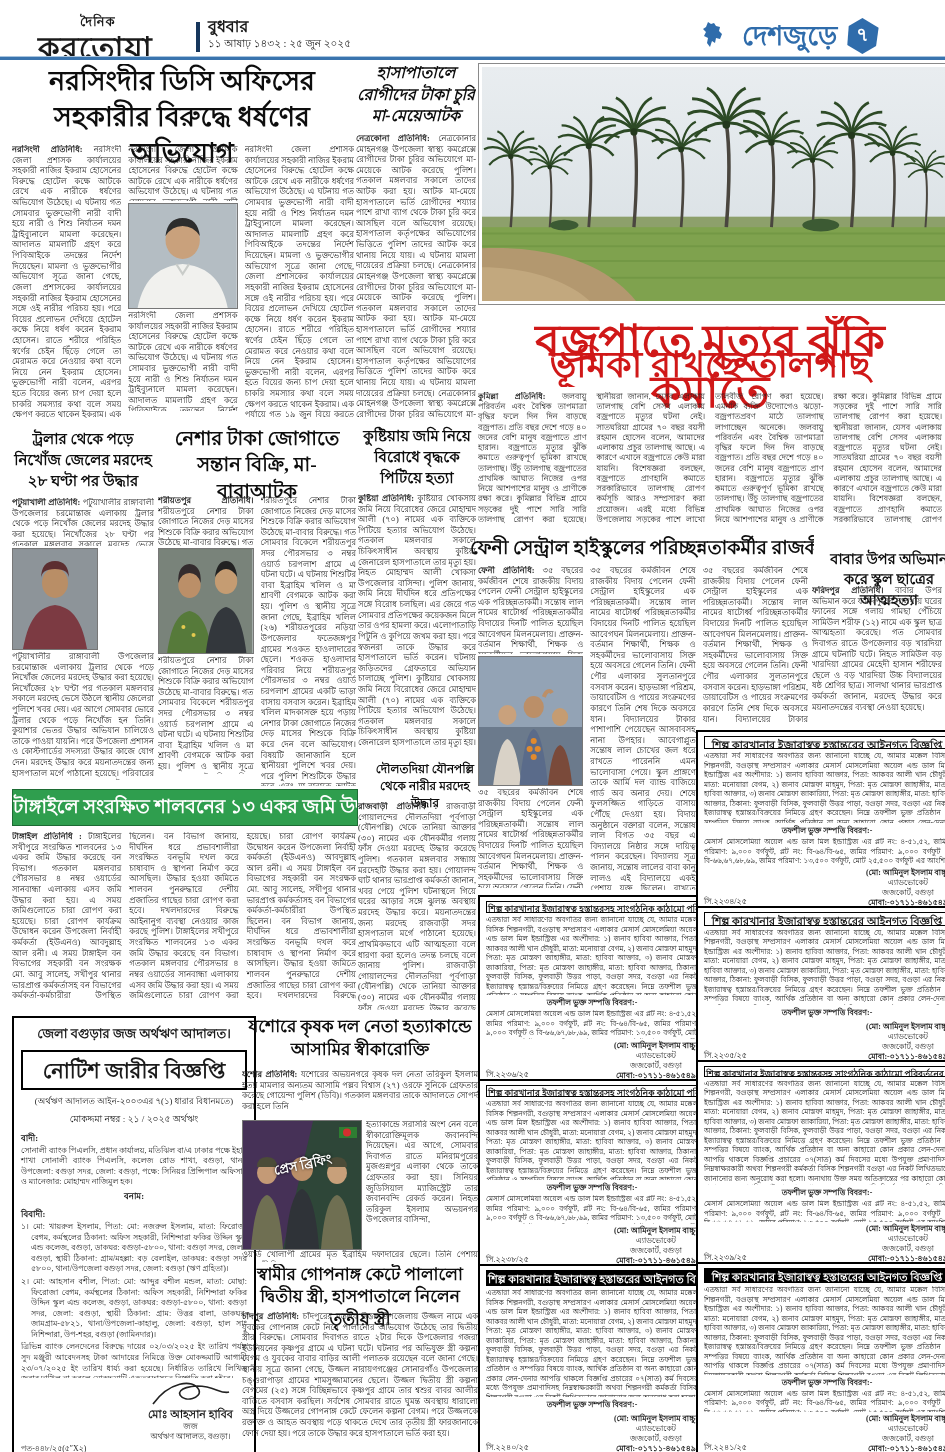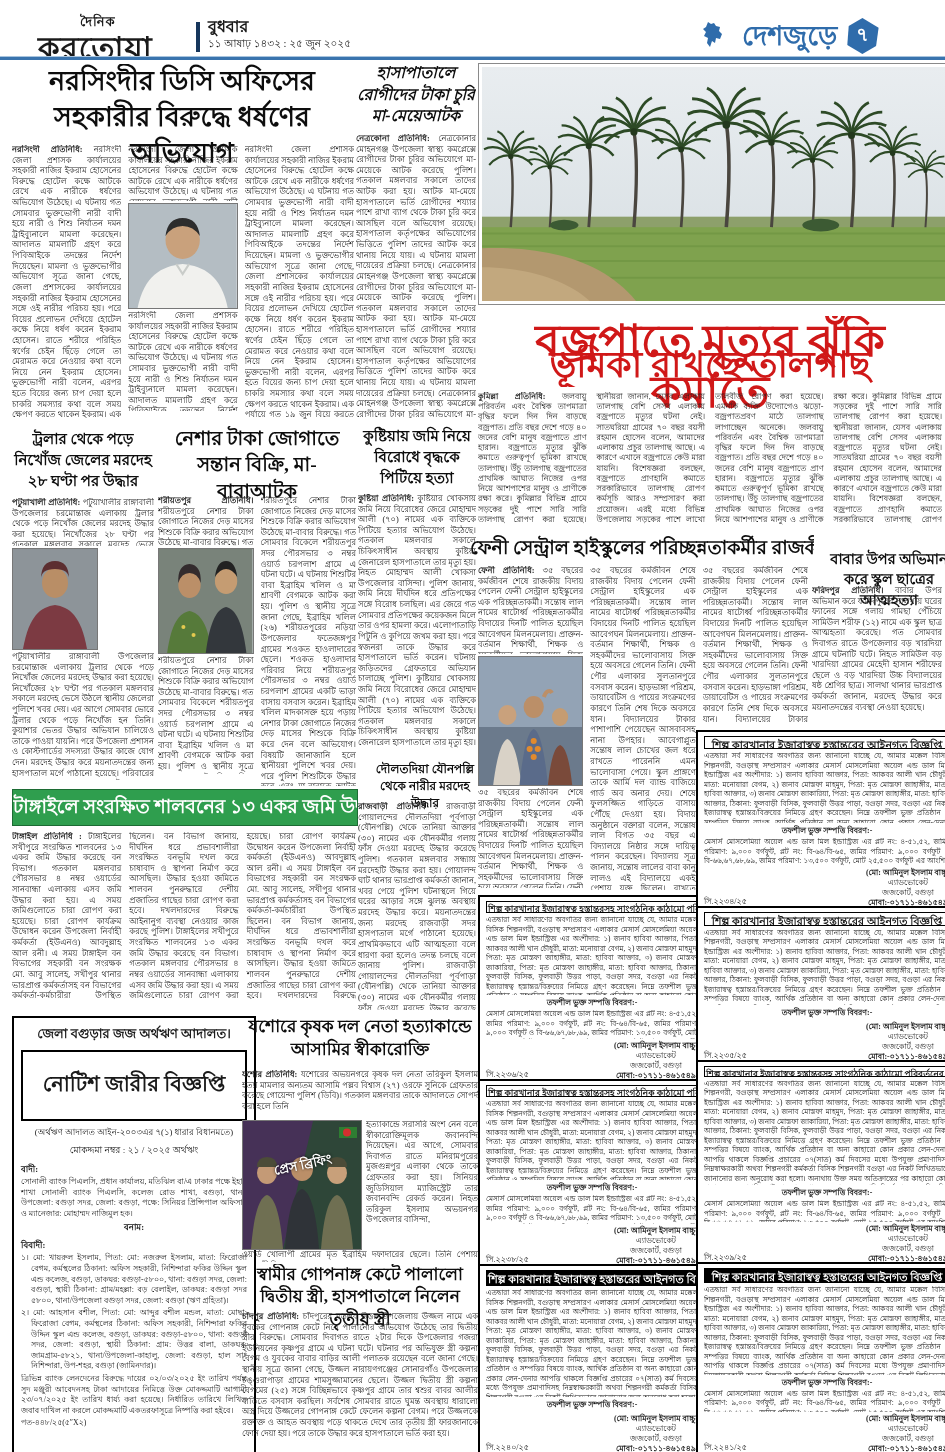--- a/index.html
+++ b/index.html
@@ -40,21 +40,21 @@
   .nb-body{font-size:7.2px;line-height:1.32;text-align:justify;color:#111;}
   .nb-grow{flex:1 1 auto;overflow:hidden;}
   .nb-sched{font-weight:bold;text-align:center;font-size:7.8px;margin:1px 0;}
   .nb-sign{display:flex;justify-content:space-between;align-items:flex-end;margin-top:2px;}
   .nb-ref{font-size:8px;}
   .nb-signer{text-align:center;font-size:7.8px;line-height:1.3;}
   .b{font-weight:bold;}
   
   .court-box{border:2px solid #000;padding:6px 7px;display:flex;flex-direction:column;overflow:hidden;background:#fff;}
   .court-title{font-size:13px;font-weight:bold;text-align:center;}
-  .court-big{border:2.5px solid #000;font-size:21px;font-weight:bold;text-align:center;padding:16px 2px;margin:5px 0;overflow:hidden;white-space:nowrap;}
+  .court-big{border:2.5px solid #000;font-size:21px;font-weight:bold;text-align:center;padding:3px 2px;margin:5px 0;overflow:hidden;white-space:nowrap;}
   .court-law{font-size:8.6px;text-align:center;}
   .court-case{font-size:9.2px;text-align:center;margin:3px 0;}
   .court-text{font-size:7.9px;line-height:1.34;text-align:justify;}
   .court-label{font-weight:bold;font-size:8.6px;margin-top:2px;}
   .court-versus{text-align:center;font-weight:bold;font-size:8.6px;margin:2px 0;}
   .court-def{font-size:7.9px;line-height:1.34;text-align:justify;padding-left:10px;text-indent:-10px;margin-bottom:2px;}
   .court-sigblock{margin-top:auto;display:flex;flex-direction:column;align-items:flex-end;padding-right:14px;}
   .court-signer{font-size:11px;font-weight:bold;text-align:center;line-height:1.25;}
   .court-signer .sm{font-size:8px;font-weight:normal;}
   .court-ref{font-size:7.8px;align-self:flex-start;}
@@ -255,20 +255,30 @@
   <div class="court-big">নোটিশ জারীর বিজ্ঞপ্তি</div>
   <div class="court-law">(অর্থঋণ আদালত আইন-২০০৩এর ৭(১) ধারার বিধানমতে)</div>
   <div class="court-case">মোকদ্দমা নম্বর : ২১ / ২০২৫ অর্থঋং</div>
   <div class="court-label">বাদী:</div>
   <div class="court-text">সোনালী ব্যাংক পিএলসি, প্রধান কার্যালয়, মতিঝিল বা/এ ঢাকার পক্ষে ইহার শাখা সোনালী ব্যাংক পিএলসি, কলেজ রোড শাখা, বগুড়া, থানা/উপজেলা: বগুড়া সদর, জেলা: বগুড়া, পক্ষে: সিনিয়র প্রিন্সিপাল অফিসার ও ম্যানেজার: মোহাম্মদ নাজিমুল হক।</div>
   <div class="court-versus">বনাম:</div>
   <div class="court-label">বিবাদী:</div>
   <div class="court-def">১। মো: খায়রুল ইসলাম, পিতা: মো: নজরুল ইসলাম, মাতা: ফিরোজা বেগম, কর্মস্থলের ঠিকানা: অফিস সহকারী, নিশিন্দারা ফকির উদ্দিন স্কুল এন্ড কলেজ, বগুড়া, ডাকঘর: বগুড়া-৫৮০০, থানা: বগুড়া সদর, জেলা: বগুড়া, স্থায়ী ঠিকানা: গ্রাম/মহল্লা: বড় বেলাইল, ডাকঘর: বগুড়া সদর ৫৮০০, থানা/উপজেলা বগুড়া সদর, জেলা: বগুড়া (ঋণ গ্রহিতা)।</div>
   <div class="court-def">২। মো: আহসান বশীল, পিতা: মো: আব্দুর বশীল মন্ডল, মাতা: মোছা: ফিরোজা বেগম, কর্মস্থলের ঠিকানা: অফিস সহকারী, নিশিন্দারা ফকির উদ্দিন স্কুল এন্ড কলেজ, বগুড়া, ডাকঘর: বগুড়া-৫৮০০, থানা: বগুড়া সদর, জেলা: বগুড়া, স্থায়ী ঠিকানা: গ্রাম: উত্তর বালা, ডাকঘর: জামগ্রাম-৫৮২১, থানা/উপজেলা-কাহালু, জেলা: বগুড়া, হাল সাং নিশিন্দারা, উপ-শহর, বগুড়া (জামিনদার)।</div>
   <div class="court-text" style="overflow:hidden;flex:0 1 auto;">ত্রিভিন্ন ব্যাংক লেনদেনের বিরুদ্ধে দায়ের ০২/০৩/২০২৫ ইং তারিখ পর্যন্ত সুদ মঞ্জুরী আবেদনসহ টাকা আদায়ের নিমিত্তে উক্ত মোকদ্দমাটি আগামী ২৩/০৭/২০২৫ ইং তারিখ ধার্য্য করা হয়েছে। নির্ধারিত তারিখে লিখিত জবাব দাখিল না করলে মোকদ্দমাটি একতরফাসূত্রে নিষ্পত্তি করা হইবে।</div>
+  <div class="court-sigblock">
+    <svg width="86" height="30" viewBox="0 0 86 30">
+        <path d="M6,26 C22,4 46,0 52,12 C55,20 38,25 33,17 C30,11 44,6 60,9 C70,11 76,16 82,14" fill="none" stroke="#222" stroke-width="1.6"></path>
+      </svg>
+    <div class="court-signer">
+      <div>মোঃ আহসান হাবিব</div>
+      <div class="sm">জজ</div>
+      <div class="sm">অর্থঋণ আদালত, বগুড়া।</div>
+    </div>
+  </div>
   <div class="court-ref">পত-৪৪৮/২৫(৫″X২)</div>
 </section>
 
 <section>
   <h2 class="abs headline" style="left:242px;top:1016px;width:236px;font-size:17px;line-height:1.35;margin:0;">যশোরে কৃষক দল নেতা হত্যাকান্ডে আসামির স্বীকারোক্তি</h2>
   <div class="abs body-text" style="left:242px;top:1070px;width:236px;height:48px;"><span class="byline">যশোর প্রতিনিধি:</span> <span>যশোরের অভয়নগরে কৃষক দল নেতা তরিকুল ইসলাম হত্যা মামলার অন্যতম আসামি পল্লব বিশ্বাস (২৭) ওরফে সুনিকে গ্রেফতার করেছে গোয়েন্দা পুলিশ (ডিবি)। গতকাল মঙ্গলবার তাকে আদালতে সোপর্দ করা হলে তিনি</span></div>
   <div class="abs inline-photo" style="left:242px;top:1120px;width:118px;height:128px;margin:0;">
     <svg viewBox="0 0 118 128" preserveAspectRatio="none">
         <rect width="118" height="128" fill="#463157"></rect>
         <polygon points="70,0 118,0 118,128 40,128" fill="#2e4638"></polygon>

